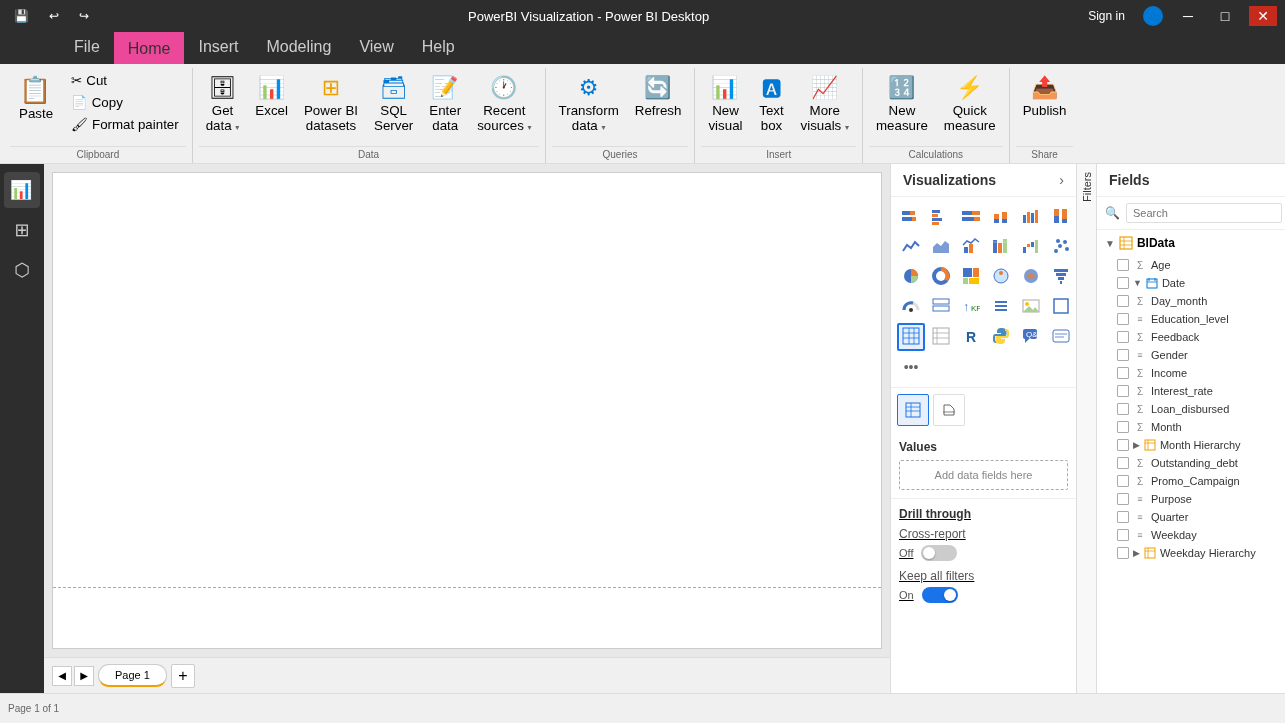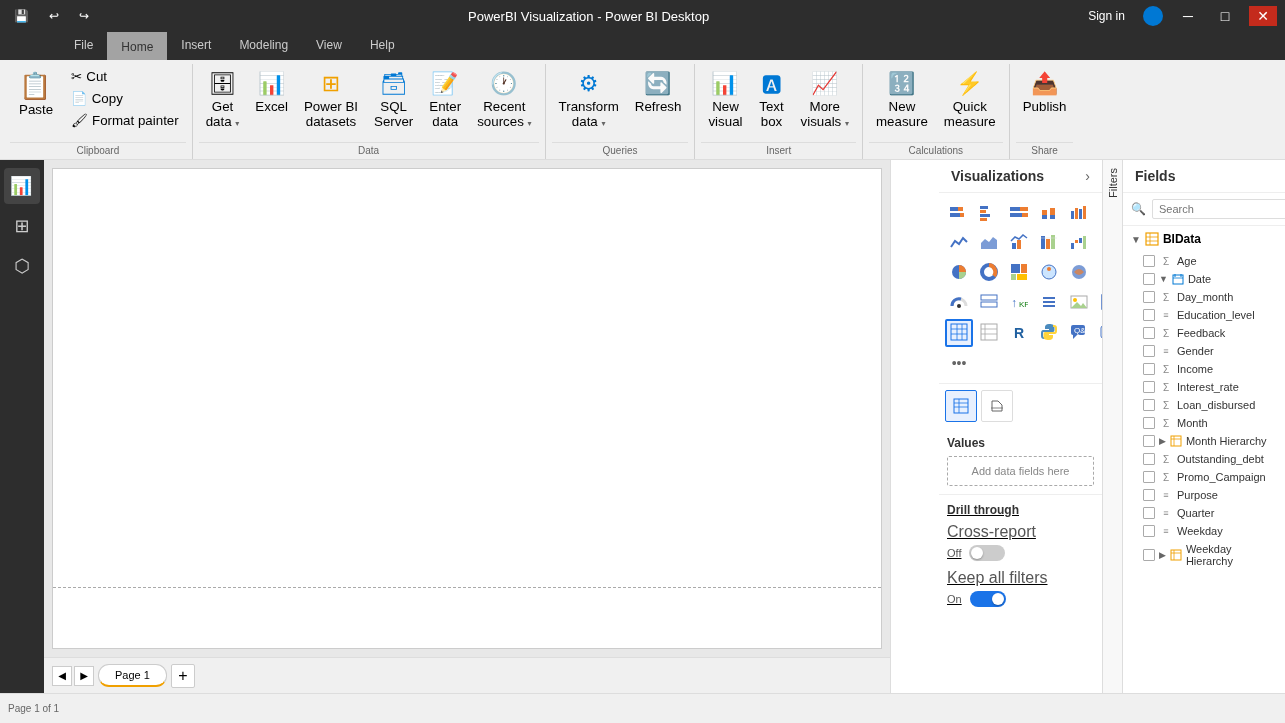--- a/index.html
+++ b/index.html
@@ -8,22 +8,22 @@
     
     .title-bar { background: #2d2d2d; height: 32px; display: flex; align-items: center; justify-content: space-between; padding: 0 8px; color: #fff; flex-shrink: 0; }
     .title-bar-left { display: flex; gap: 8px; align-items: center; }
     .title-bar-center { font-size: 13px; font-weight: 400; }
     .title-bar-right { display: flex; align-items: center; gap: 12px; }
     .title-btn { background: none; border: none; color: #fff; font-size: 12px; cursor: pointer; padding: 2px 6px; }
     .win-btn { background: none; border: none; color: #fff; font-size: 14px; cursor: pointer; padding: 2px 8px; }
 
     
     .ribbon-tabs { background: #2d2d2d; display: flex; align-items: flex-end; padding: 0 0 0 60px; flex-shrink: 0; }
-    .ribbon-tab { padding: 6px 14px; font-size: 12px; color: #ccc; cursor: pointer; border-bottom: 2px solid transparent; }
-    .ribbon-tab.active { color: #fff; background: #a3a3a3; color: #333; border-bottom: none; padding-top: 8px; }
+    .ribbon-tab { padding: 6px 14px; font-size: 16px; color: #ccc; cursor: pointer; border-bottom: 2px solid transparent; }
+    .ribbon-tab.active { color: #fff; background: #ec4899; color: #333; border-bottom: none; padding-top: 8px; }
 
     
     .ribbon { background: #f0f0f0; border-bottom: 1px solid #ddd; display: flex; align-items: stretch; padding: 4px 4px 0 4px; flex-shrink: 0; height: 100px; }
     .ribbon-group { display: flex; flex-direction: column; align-items: stretch; border-right: 1px solid #d0d0d0; padding: 2px 6px 0 6px; min-width: fit-content; }
     .ribbon-group-items { display: flex; align-items: flex-start; gap: 2px; flex: 1; }
     .ribbon-group-label { font-size: 10px; color: #666; text-align: center; padding: 2px 0 3px 0; border-top: 1px solid #ddd; margin-top: 2px; }
     .ribbon-btn { display: flex; flex-direction: column; align-items: center; justify-content: flex-start; padding: 4px 6px; cursor: pointer; border: 1px solid transparent; border-radius: 2px; min-width: 40px; background: none; gap: 2px; }
     .ribbon-btn-small { display: flex; align-items: center; gap: 4px; padding: 2px 6px; cursor: pointer; border: 1px solid transparent; border-radius: 2px; background: none; width: 100%; }
     .paste-btn { display: flex; flex-direction: column; align-items: center; padding: 4px 8px; cursor: pointer; border: 1px solid transparent; border-radius: 2px; background: none; }
     .small-btns { display: flex; flex-direction: column; gap: 1px; justify-content: center; }
@@ -57,29 +57,29 @@
 
     
     .build-section { border-top: 1px solid #eee; padding: 6px; }
     .build-icons { display: flex; gap: 4px; }
     .build-icon { width: 32px; height: 32px; display: flex; align-items: center; justify-content: center; cursor: pointer; border: 1px solid #ddd; border-radius: 2px; font-size: 14px; }
     .build-icon.active { border-color: #1a73e8; background: #e8f0fe; }
 
     
     .filters-panel { width: 20px; background: #f8f8f8; border-right: 1px solid #ddd; display: flex; flex-direction: column; align-items: center; flex-shrink: 0; }
     .filters-label { writing-mode: vertical-rl; transform: rotate(180deg); font-size: 11px; color: #333; padding: 8px 2px; cursor: pointer; }
-    .viz-section { width: 212px; border-right: 1px solid #ddd; display: flex; flex-direction: column; overflow-y: auto; flex-shrink: 0; padding-left: 48px; }
+    .viz-section { width: 186px; border-right: 1px solid #ddd; display: flex; flex-direction: column; overflow-y: auto; flex-shrink: 0; }
     .fields-section { flex: 1; display: flex; flex-direction: column; overflow: hidden; }
 
     
     .values-section { padding: 8px; }
     .section-title { font-size: 12px; font-weight: 600; color: #333; margin-bottom: 6px; }
     .add-field-box { border: 1px dashed #aaa; padding: 8px; text-align: center; font-size: 11px; color: #888; border-radius: 2px; cursor: pointer; }
     .drill-section { padding: 8px; border-top: 1px solid #eee; text-decoration: underline; }
-    .cross-report { font-size: 16px; color: #555; margin-bottom: 4px; }
+    .cross-report { font-size: 12px; color: #555; margin-bottom: 4px; }
     .toggle-row { display: flex; align-items: center; gap: 8px; margin-bottom: 8px; }
     .toggle-label { font-size: 11px; color: #555; }
     .toggle { width: 36px; height: 16px; border-radius: 8px; position: relative; cursor: pointer; }
     .toggle.off { background: #ccc; }
     .toggle.on { background: #1a73e8; }
     .toggle-knob { width: 12px; height: 12px; background: white; border-radius: 50%; position: absolute; top: 2px; box-shadow: 0 1px 2px rgba(0,0,0,0.3); }
     .toggle.off .toggle-knob { left: 2px; }
     .toggle.on .toggle-knob { right: 2px; }
 
     

